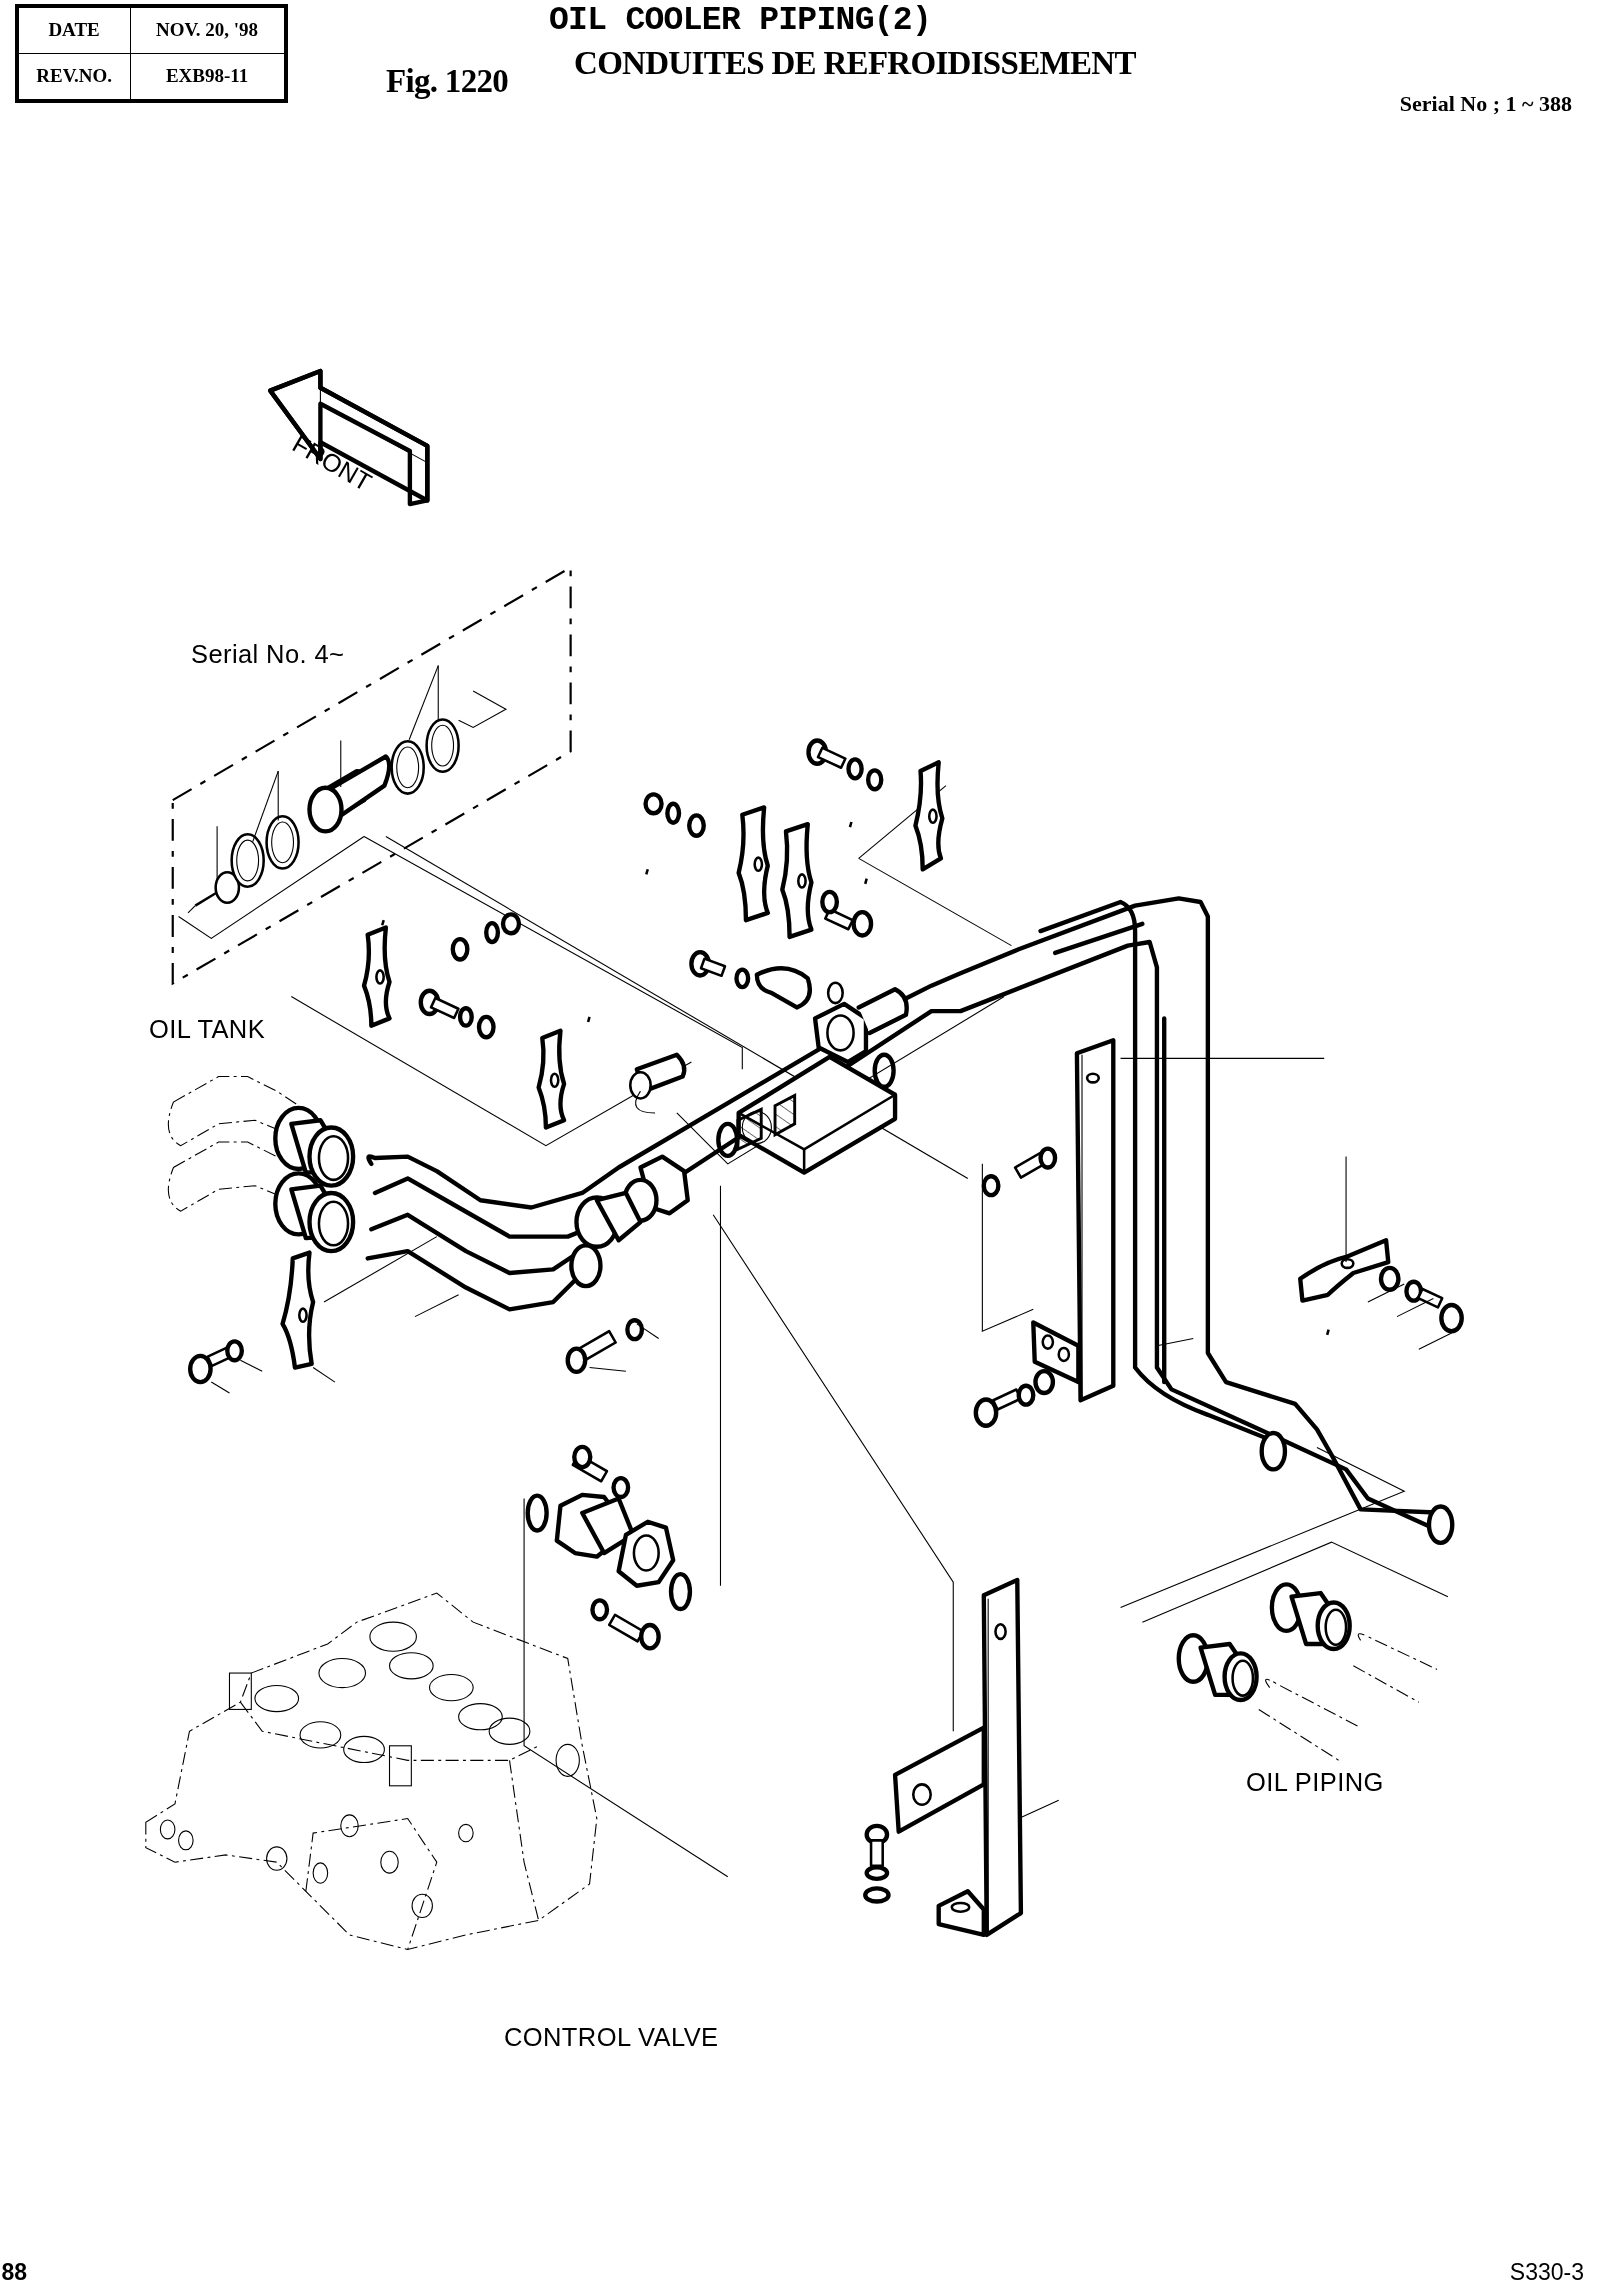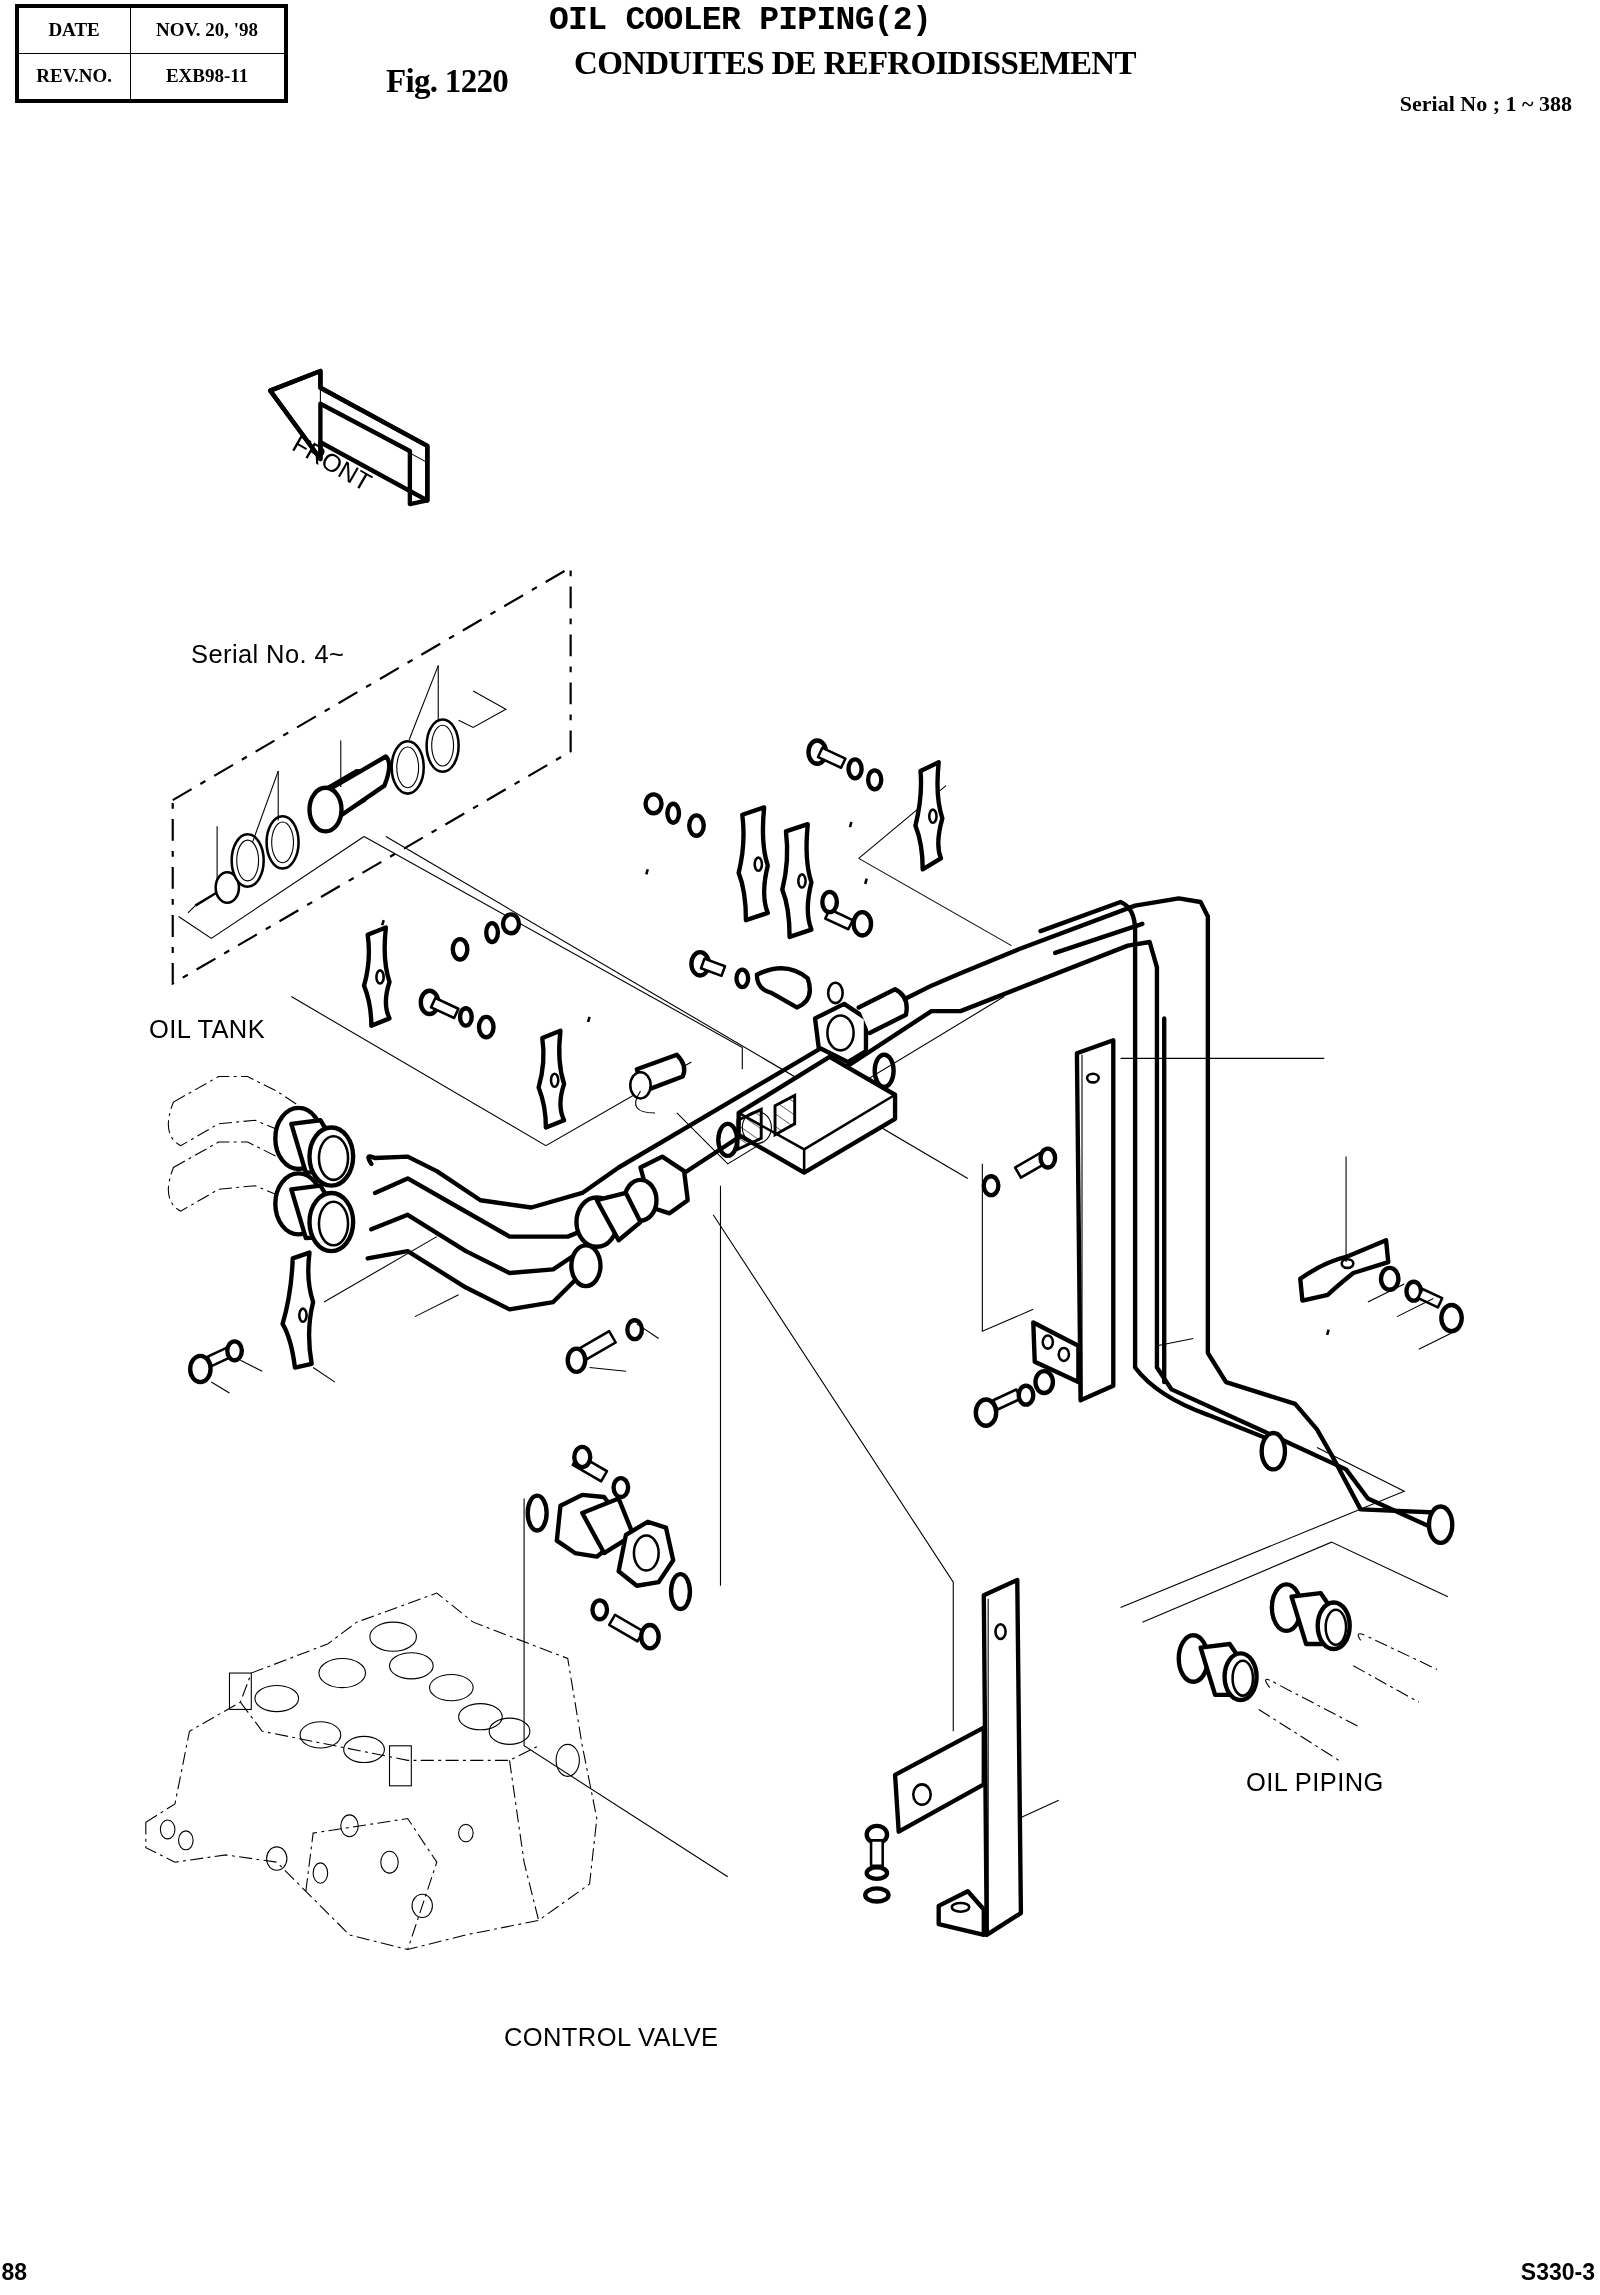--- a/index.html
+++ b/index.html
@@ -17,21 +17,21 @@
   .serial { position:absolute; right:29px; top:91px; font-family:"Liberation Serif", serif; font-weight:bold; font-size:22px; }
 
   .label { position:absolute; font-family:"Liberation Sans", sans-serif; font-size:25.5px; font-weight:normal; letter-spacing:0.4px; }
   .lbl-serial4 { left:191px; top:640px; }
   .lbl-oiltank { left:149px; top:1015px; }
   .lbl-oilcooler { left:1246px; top:1768px; }
   .lbl-control { left:504px; top:2023px; }
   .front-text { position:absolute; left:302px; top:429px; font-family:"Liberation Sans", sans-serif; font-size:25px; transform:rotate(30deg); transform-origin:left top; }
 
   .footer-left { position:absolute; left:1.5px; top:2259px; font-family:"Liberation Sans", sans-serif; font-weight:bold; font-size:23px; }
-  .footer-right { position:absolute; right:6px; top:2259px; font-family:"Liberation Sans", sans-serif; font-weight:bold; font-size:23px; }
+  .footer-right { position:absolute; right:17px; top:2259px; font-family:"Liberation Sans", sans-serif; font-weight:normal; font-size:23px; }
 
   svg.drawing { position:absolute; left:0; top:0; width:1601px; height:2295px; }
   .thick { fill:none; stroke:#000; stroke-width:6; stroke-linejoin:round; stroke-linecap:round; }
   .med { fill:none; stroke:#000; stroke-width:3.5; stroke-linejoin:round; }
   .thin { fill:none; stroke:#000; stroke-width:1.5; }
   .dash { fill:none; stroke:#000; stroke-width:3; stroke-dasharray:30 14 8 14; }
   .ghost { fill:none; stroke:#000; stroke-width:1.5; stroke-dasharray:18 6 4 6; }
   .white { fill:#fff; }
   .hatch { fill:url(#hatchPat); stroke:#000; stroke-width:4; }
 </style>

